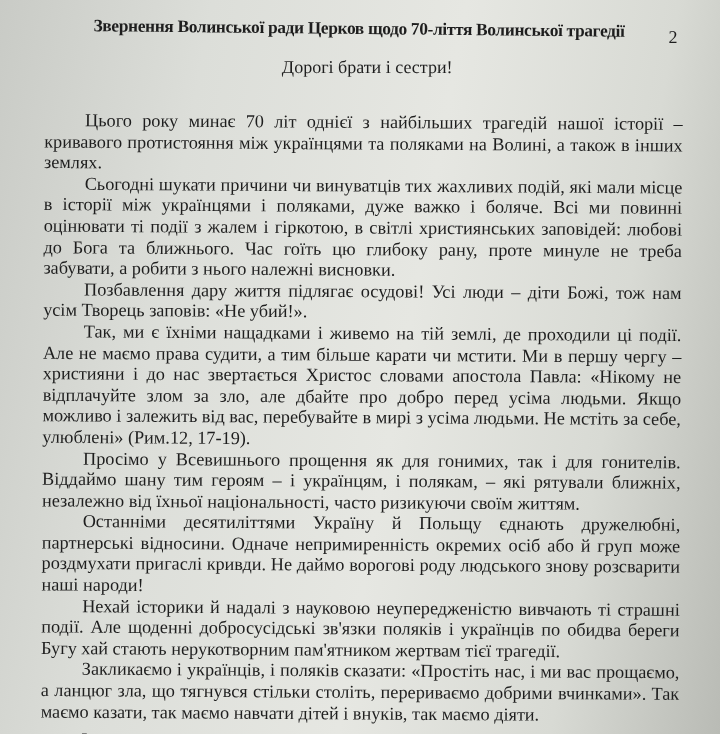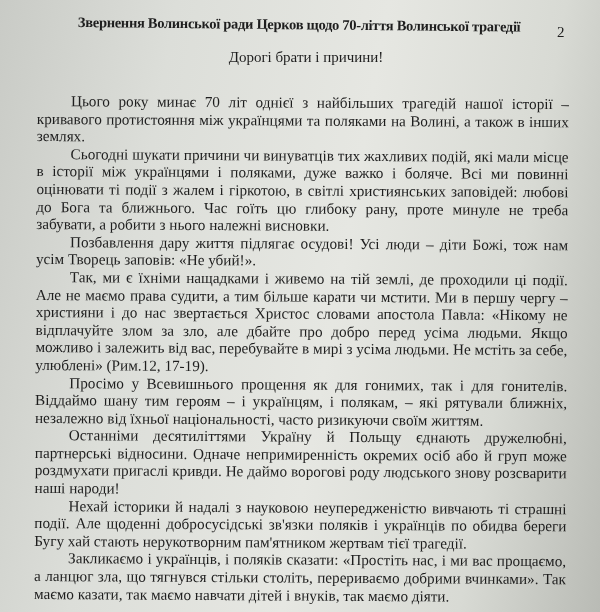--- a/index.html
+++ b/index.html
@@ -34,21 +34,21 @@
   }
   .body p { margin: 0; text-indent: 34px; }
   .body p.gap { margin-top: 6px; }
 </style>
 </head>
 <body>
 
 <div class="page">
   <div class="title">Звернення Волинської ради Церков щодо 70-ліття Волинської трагедії</div>
   <div class="page-num">2</div>
-  <div class="greeting">Дорогі брати і причини!</div>
+  <div class="greeting">Дорогі брати і сестри!</div>
   <div class="body">
     <p>Цього року минає 70 літ однієї з найбільших трагедій нашої історії – кривавого протистояння між українцями та поляками на Волині, а також в інших землях.</p>
     <p>Сьогодні шукати причини чи винуватців тих жахливих подій, які мали місце в історії між українцями і поляками, дуже важко і боляче. Всі ми повинні оцінювати ті події з жалем і гіркотою, в світлі християнських заповідей: любові до Бога та ближнього. Час гоїть цю глибоку рану, проте минуле не треба забувати, а робити з нього належні висновки.</p>
     <p>Позбавлення дару життя підлягає осудові! Усі люди – діти Божі, тож нам усім Творець заповів: «Не убий!».</p>
     <p>Так, ми є їхніми нащадками і живемо на тій землі, де проходили ці події. Але не маємо права судити, а тим більше карати чи мстити. Ми в першу чергу – християни і до нас звертається Христос словами апостола Павла: «Нікому не відплачуйте злом за зло, але дбайте про добро перед усіма людьми. Якщо можливо і залежить від вас, перебувайте в мирі з усіма людьми. Не мстіть за себе, улюблені» (Рим.12, 17-19).</p>
     <p>Просімо у Всевишнього прощення як для гонимих, так і для гонителів. Віддаймо шану тим героям – і українцям, і полякам, – які рятували ближніх, незалежно від їхньої національності, часто ризикуючи своїм життям.</p>
     <p>Останніми десятиліттями Україну й Польщу єднають дружелюбні, партнерські відносини. Одначе непримиренність окремих осіб або й груп може роздмухати пригаслі кривди. Не даймо ворогові роду людського знову розсварити наші народи!</p>
     <p>Нехай історики й надалі з науковою неупередженістю вивчають ті страшні події. Але щоденні добросусідські зв'язки поляків і українців по обидва береги Бугу хай стають нерукотворним пам'ятником жертвам тієї трагедії.</p>
     <p>Закликаємо і українців, і поляків сказати: «Простіть нас, і ми вас прощаємо, а ланцюг зла, що тягнувся стільки століть, перериваємо добрими вчинками». Так маємо казати, так маємо навчати дітей і внуків, так маємо діяти.</p>
     <p class="gap">І сьогодні нам залишається лише молитись та просити Господа не допустити подібних трагічних подій в історії нашого краю.</p>

